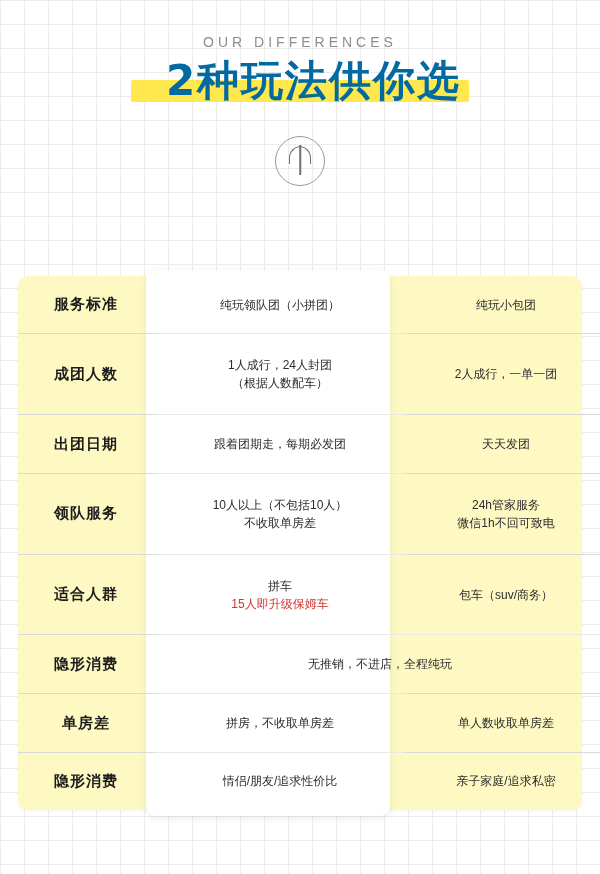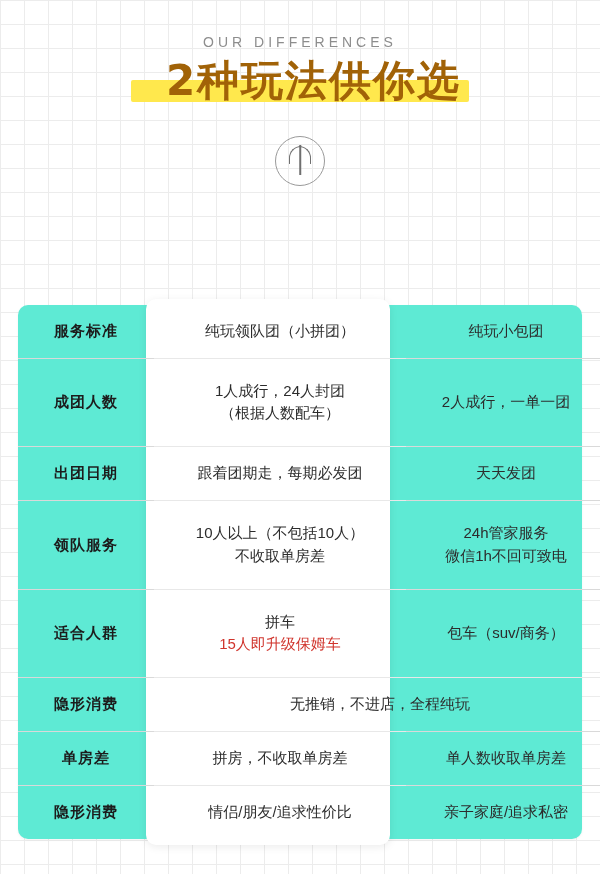--- a/index.html
+++ b/index.html
@@ -52,21 +52,21 @@
     background: #ffe84d;
     border-radius: 2px;
     z-index: 0;
   }
   .title {
     position: relative;
     z-index: 1;
     font-size: 42px;
     font-weight: bold;
     letter-spacing: 2px;
-    color: #a16207;
+    color: #0369a1;
     line-height: 1.2;
     font-family: "DejaVu Sans", "Liberation Sans", sans-serif;
     margin-left: 27px;
   }
   .subtitle {
     margin-top: 20px;
     font-size: 17px;
     letter-spacing: 1px;
   }
   .subtitle .dark {
@@ -112,24 +112,24 @@
     right: 13px;
     border-radius: 0 12px 0 12px;
     border-left: none;
     border-bottom: none;
   }
 
   
   .card {
     position: absolute;
     left: 18px;
-    top: 305px;
+    top: 276px;
     width: 564px;
     height: 534px;
-    background: #5eead4;
+    background: #fef9c3;
     border-radius: 10px;
     box-shadow: 0 1px 3px rgba(0,0,0,0.05);
   }
 
   .highlight-col {
     position: absolute;
     left: 128px;
     top: -6px;
     width: 244px;
     height: 546px;
@@ -141,21 +141,21 @@
   table.cmp {
     position: relative;
     width: 100%;
     height: 100%;
     border-collapse: collapse;
     table-layout: fixed;
   }
   table.cmp td {
     vertical-align: middle;
     text-align: center;
-    font-size: 15px;
+    font-size: 12px;
     line-height: 1.5;
     color: #2c2c2c;
     padding: 6px 4px;
   }
   table.cmp td.label {
     width: 128px;
     font-size: 15px;
     font-weight: bold;
     color: #1c1c1c;
     letter-spacing: 1px;

